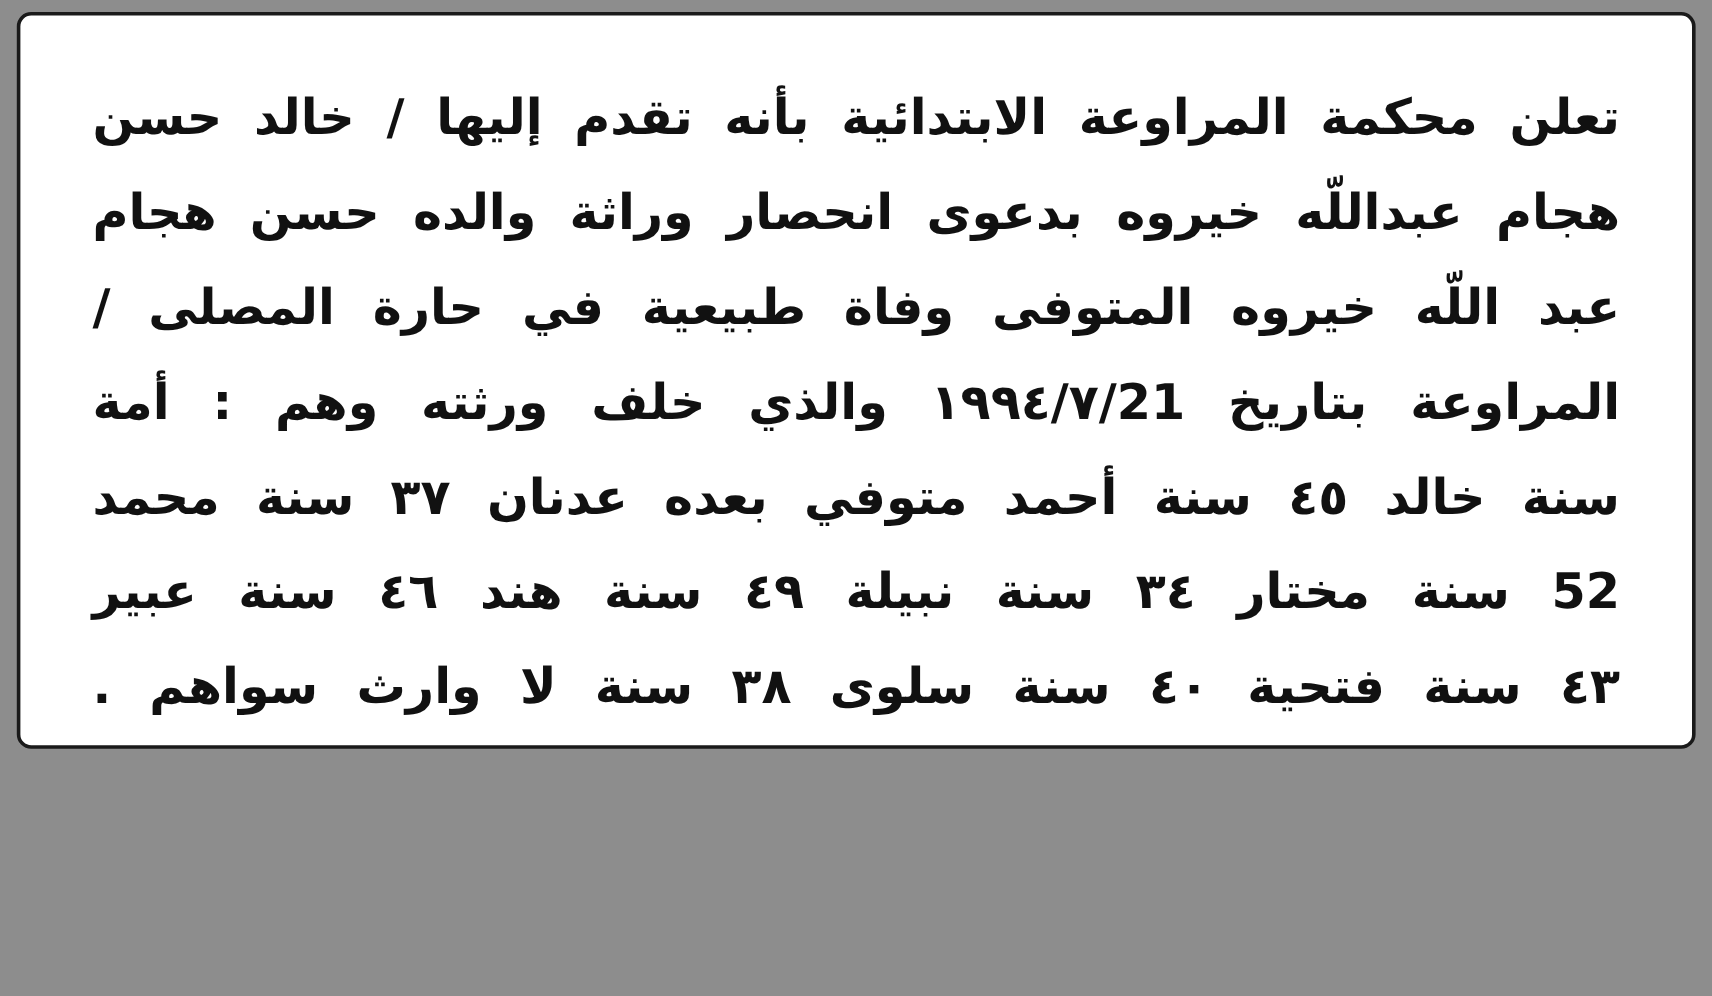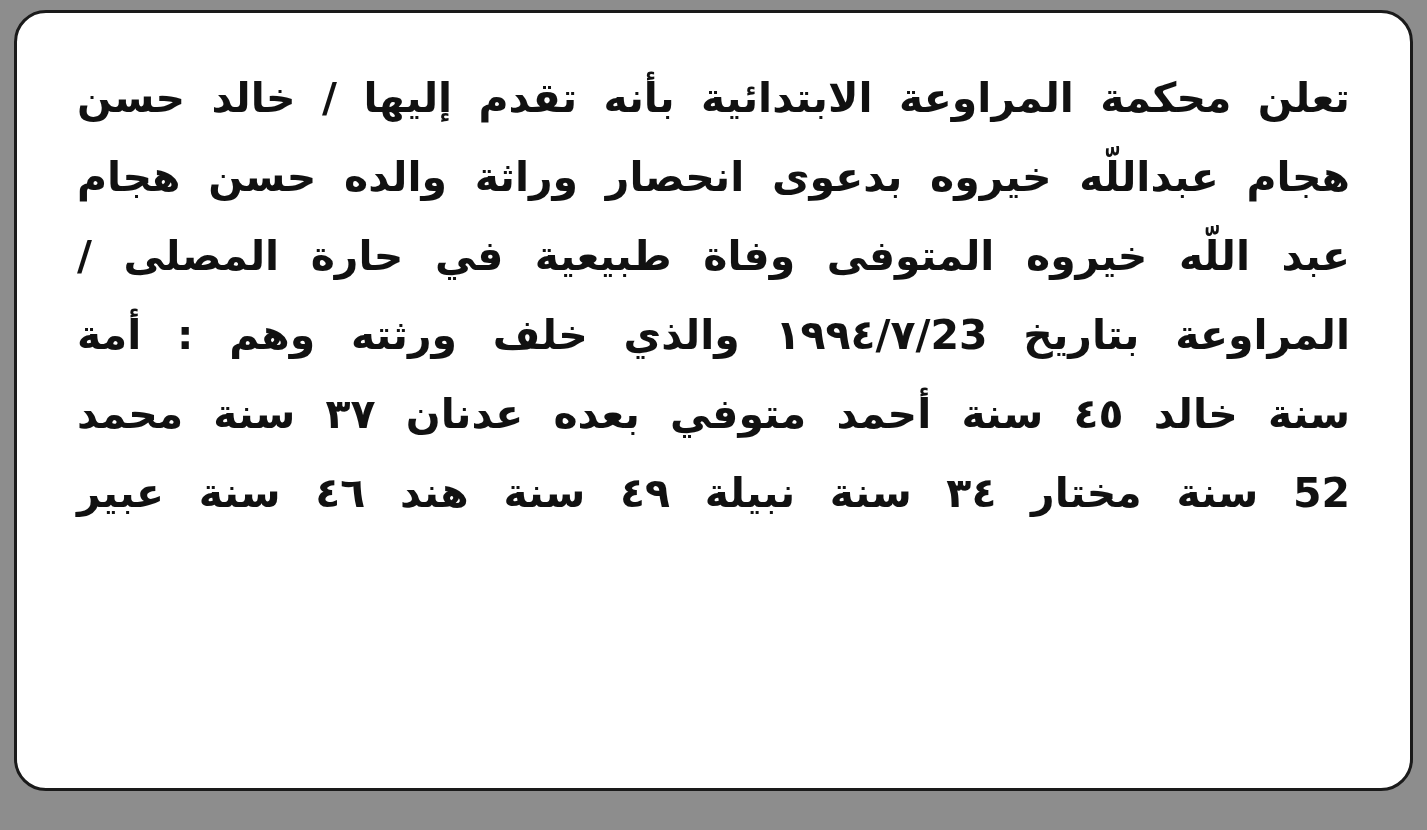--- a/index.html
+++ b/index.html
@@ -11,24 +11,24 @@
     width: 1427px;
     height: 830px;
     overflow: hidden;
     font-family: "DejaVu Sans", "Liberation Sans", sans-serif;
   }
   #notice-card {
     position: absolute;
     left: 14px;
     top: 10px;
     width: 1399px;
-    height: 781px;
+    height: 614px;
     box-sizing: border-box;
     background: #ffffff;
-    border-radius: 32px;
+    border-radius: 12px;
     border: 3px solid #1a1a1a;
     overflow: hidden;
   }
   #notice-body {
     box-sizing: border-box;
     padding: 46px 60px 30px 60px;
     direction: rtl;
     text-align: justify;
     text-align-last: justify;
   }
@@ -50,17 +50,18 @@
   }
 </style>
 </head>
 <body>
 
 <div id="notice-card">
   <div id="notice-body">
     <span class="notice-line">تعلن محكمة المراوعة الابتدائية بأنه تقدم إليها / خالد حسن</span>
     <span class="notice-line">هجام عبداللّه خيروه بدعوى انحصار وراثة والده حسن هجام</span>
     <span class="notice-line">عبد اللّه خيروه المتوفى وفاة طبيعية في حارة المصلى /</span>
-    <span class="notice-line">المراوعة بتاريخ ١٩٩٤/٧/23 والذي خلف ورثته وهم : أمة</span>
+    <span class="notice-line">المراوعة بتاريخ ١٩٩٤/٧/21 والذي خلف ورثته وهم : أمة</span>
     <span class="notice-line">سنة  خالد ٤٥ سنة أحمد متوفي بعده عدنان ٣٧ سنة  محمد</span>
     <span class="notice-line">52 سنة  مختار ٣٤ سنة  نبيلة ٤٩ سنة هند ٤٦ سنة عبير</span>
+    <span class="notice-line last-line">٤٣ سنة  فتحية ٤٠ سنة  سلوى ٣٨ سنة  لا وارث سواهم .</span>
   </div>
 </div>
 
 </body></html>

